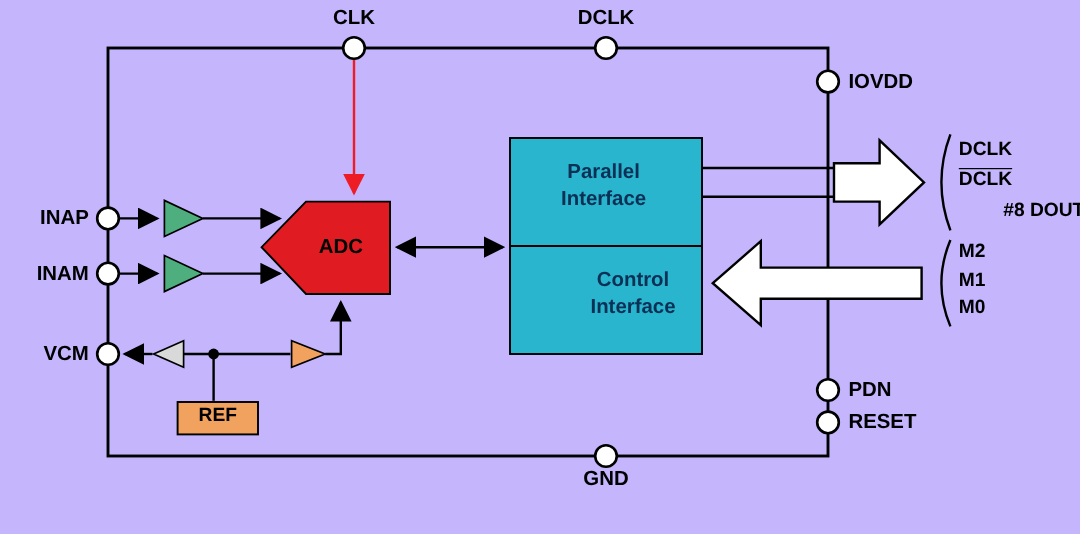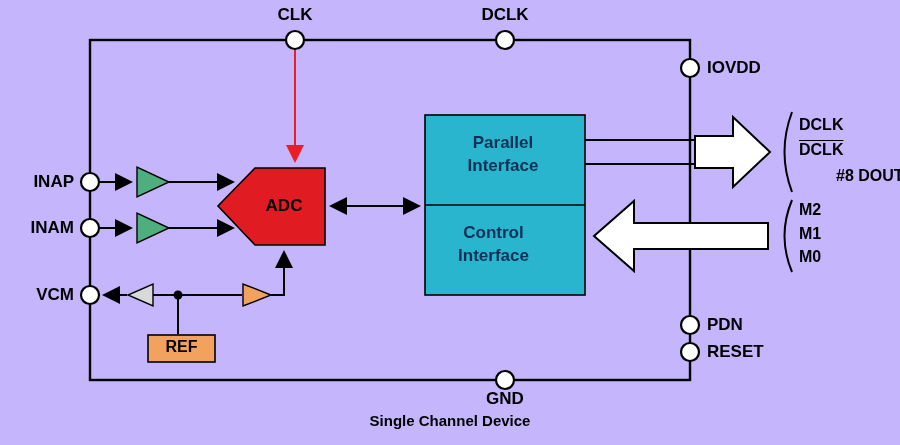--- a/index.html
+++ b/index.html
@@ -96,18 +96,17 @@
   <div class="lbl bus" style="left:836px;top:167px;">#8 DOUT</div>
 
   <div class="lbl bus" style="left:799px;top:201px;">M2</div>
   <div class="lbl bus" style="left:799px;top:225px;text-align:right;">M1</div>
   <div class="lbl bus" style="left:799px;top:248px;">M0</div>
 
   <div class="lbl center" style="left:243px;top:196px;width:82px;">ADC</div>
   <div class="lbl center underline" style="left:148px;top:338px;width:67px;font-size:16px;">REF</div>
   <div class="lbl center two-line" style="left:425px;top:131px;width:156px;">Parallel
 Interface</div>
-  <div class="lbl center two-line" style="left:408px;top:221px;width:171px;text-align:center;">Control
+  <div class="lbl center two-line" style="left:442px;top:221px;width:171px;text-align:center;">Control
 Interface</div>
 
-  <div class="lbl center caption" style="left:295px;top:412px;width:310px;">Single Channel Device</div>
 
 </div>
 
 </body></html>

